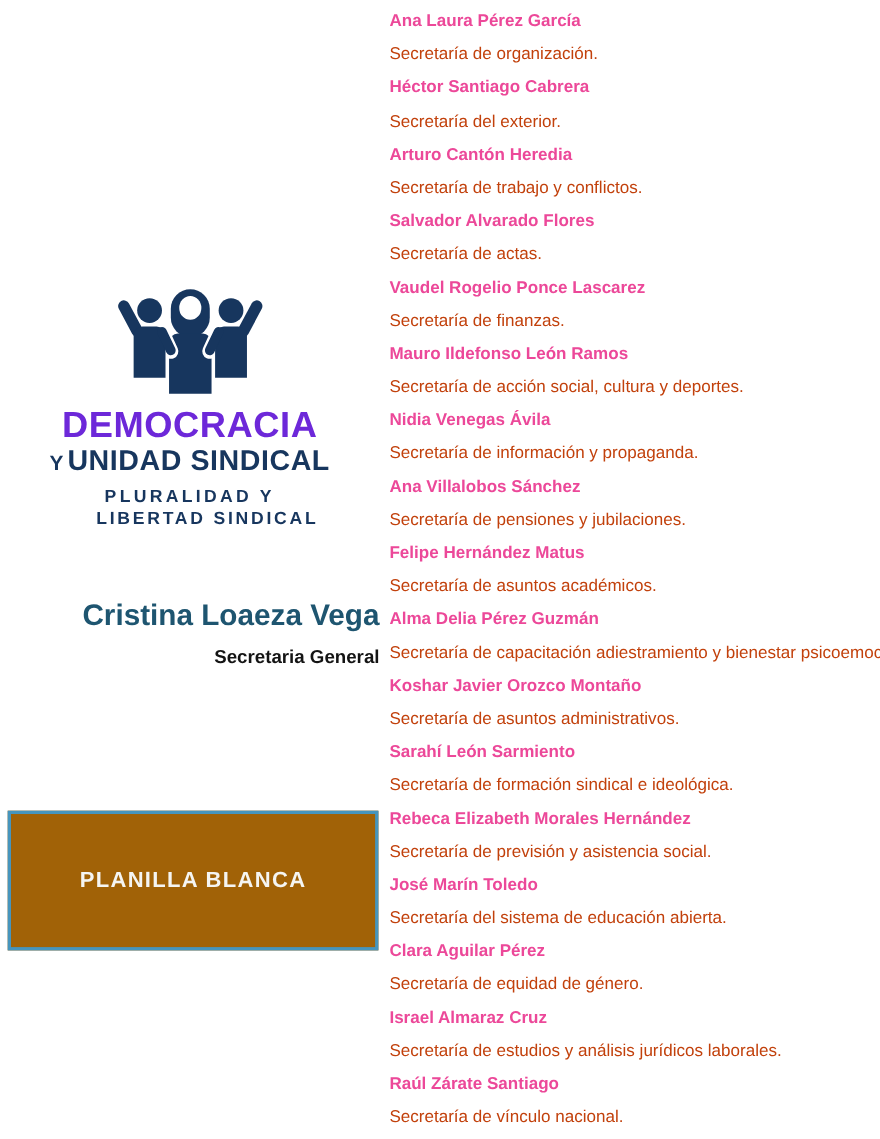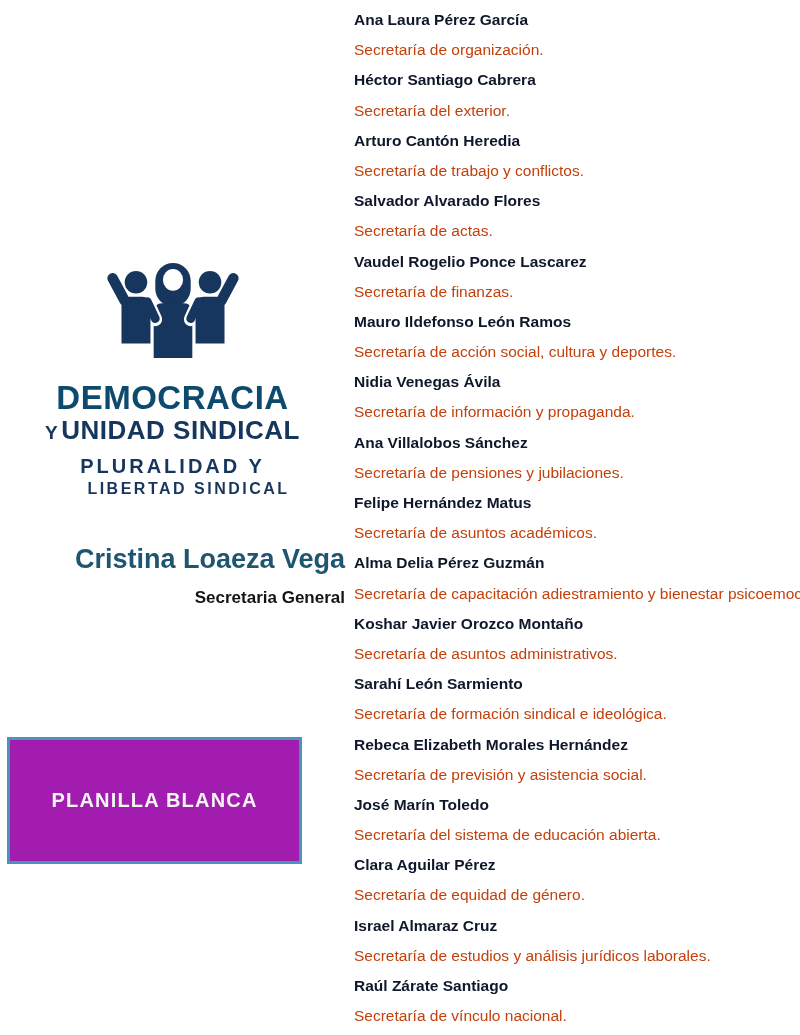--- a/index.html
+++ b/index.html
@@ -9,63 +9,63 @@
     -webkit-font-smoothing:antialiased;
   }
   .page{position:relative;width:800px;height:1035px;overflow:hidden;background:#ffffff;}
 
   
   .left-col{position:absolute;left:0;top:0;width:345px;height:1035px;}
 
   .logo-block{position:absolute;top:258px;left:0;width:345px;text-align:center;}
   .logo-figures{display:block;margin:0 auto;}
   .brand-line1{
-    font-size:33px;font-weight:bold;color:#0c4a6e;letter-spacing:.5px;
-    line-height:1.05;margin-top:18px;white-space:nowrap;
+    font-size:33px;font-weight:bold;color:#6d28d9;letter-spacing:.5px;
+    line-height:1.05;margin-top:6px;white-space:nowrap;
   }
   .brand-line2{
     font-size:26px;font-weight:bold;color:#17365e;letter-spacing:.5px;
     line-height:1.1;white-space:nowrap;
   }
   .brand-line2 .y-prefix{font-size:19px;font-weight:bold;margin-right:3px;}
   .brand-line3{
-    font-size:20px;font-weight:bold;color:#17365e;letter-spacing:3px;
+    font-size:16px;font-weight:bold;color:#17365e;letter-spacing:3px;
     margin-top:9px;line-height:1.3;white-space:nowrap;
   }
   .brand-line4{
     font-size:16px;font-weight:bold;color:#17365e;letter-spacing:2.5px;
     line-height:1.3;white-space:nowrap;margin-left:32px;
   }
 
   .candidate{position:absolute;top:545px;left:0;width:345px;text-align:right;}
   .candidate-name{
     font-size:27px;font-weight:bold;color:#1e5570;line-height:1.1;white-space:nowrap;
   }
   .candidate-title{
     font-size:17px;font-weight:bold;color:#141414;margin-top:13px;white-space:nowrap;
   }
 
   .banner{
-    position:absolute;left:7px;top:737px;width:295px;height:127px;
-    box-sizing:border-box;background:#a21caf;border:3px solid #4695bd;
+    position:absolute;left:7px;top:737px;width:337px;height:127px;
+    box-sizing:border-box;background:#a16207;border:3px solid #4695bd;
     display:flex;align-items:center;justify-content:center;
   }
   .banner-label{
     color:#f5f5f2;font-size:20px;font-weight:bold;letter-spacing:1.2px;white-space:nowrap;
   }
 
   
   .roster{
     position:absolute;left:354px;top:5px;width:446px;height:1030px;overflow:hidden;
   }
   .roster ul{list-style:none;margin:0;padding:0;}
   .roster li{margin:0;padding:0;}
   .r-name{
     line-height:30.2px;height:30.2px;font-size:15.5px;font-weight:bold;
-    color:#0f172a;white-space:nowrap;
+    color:#ec4899;white-space:nowrap;
   }
   .r-role{
     line-height:30.2px;height:30.2px;font-size:15.5px;font-weight:normal;
     color:#c2410c;white-space:nowrap;
   }
 </style>
 </head>
 <body>
 
 <div class="page">

